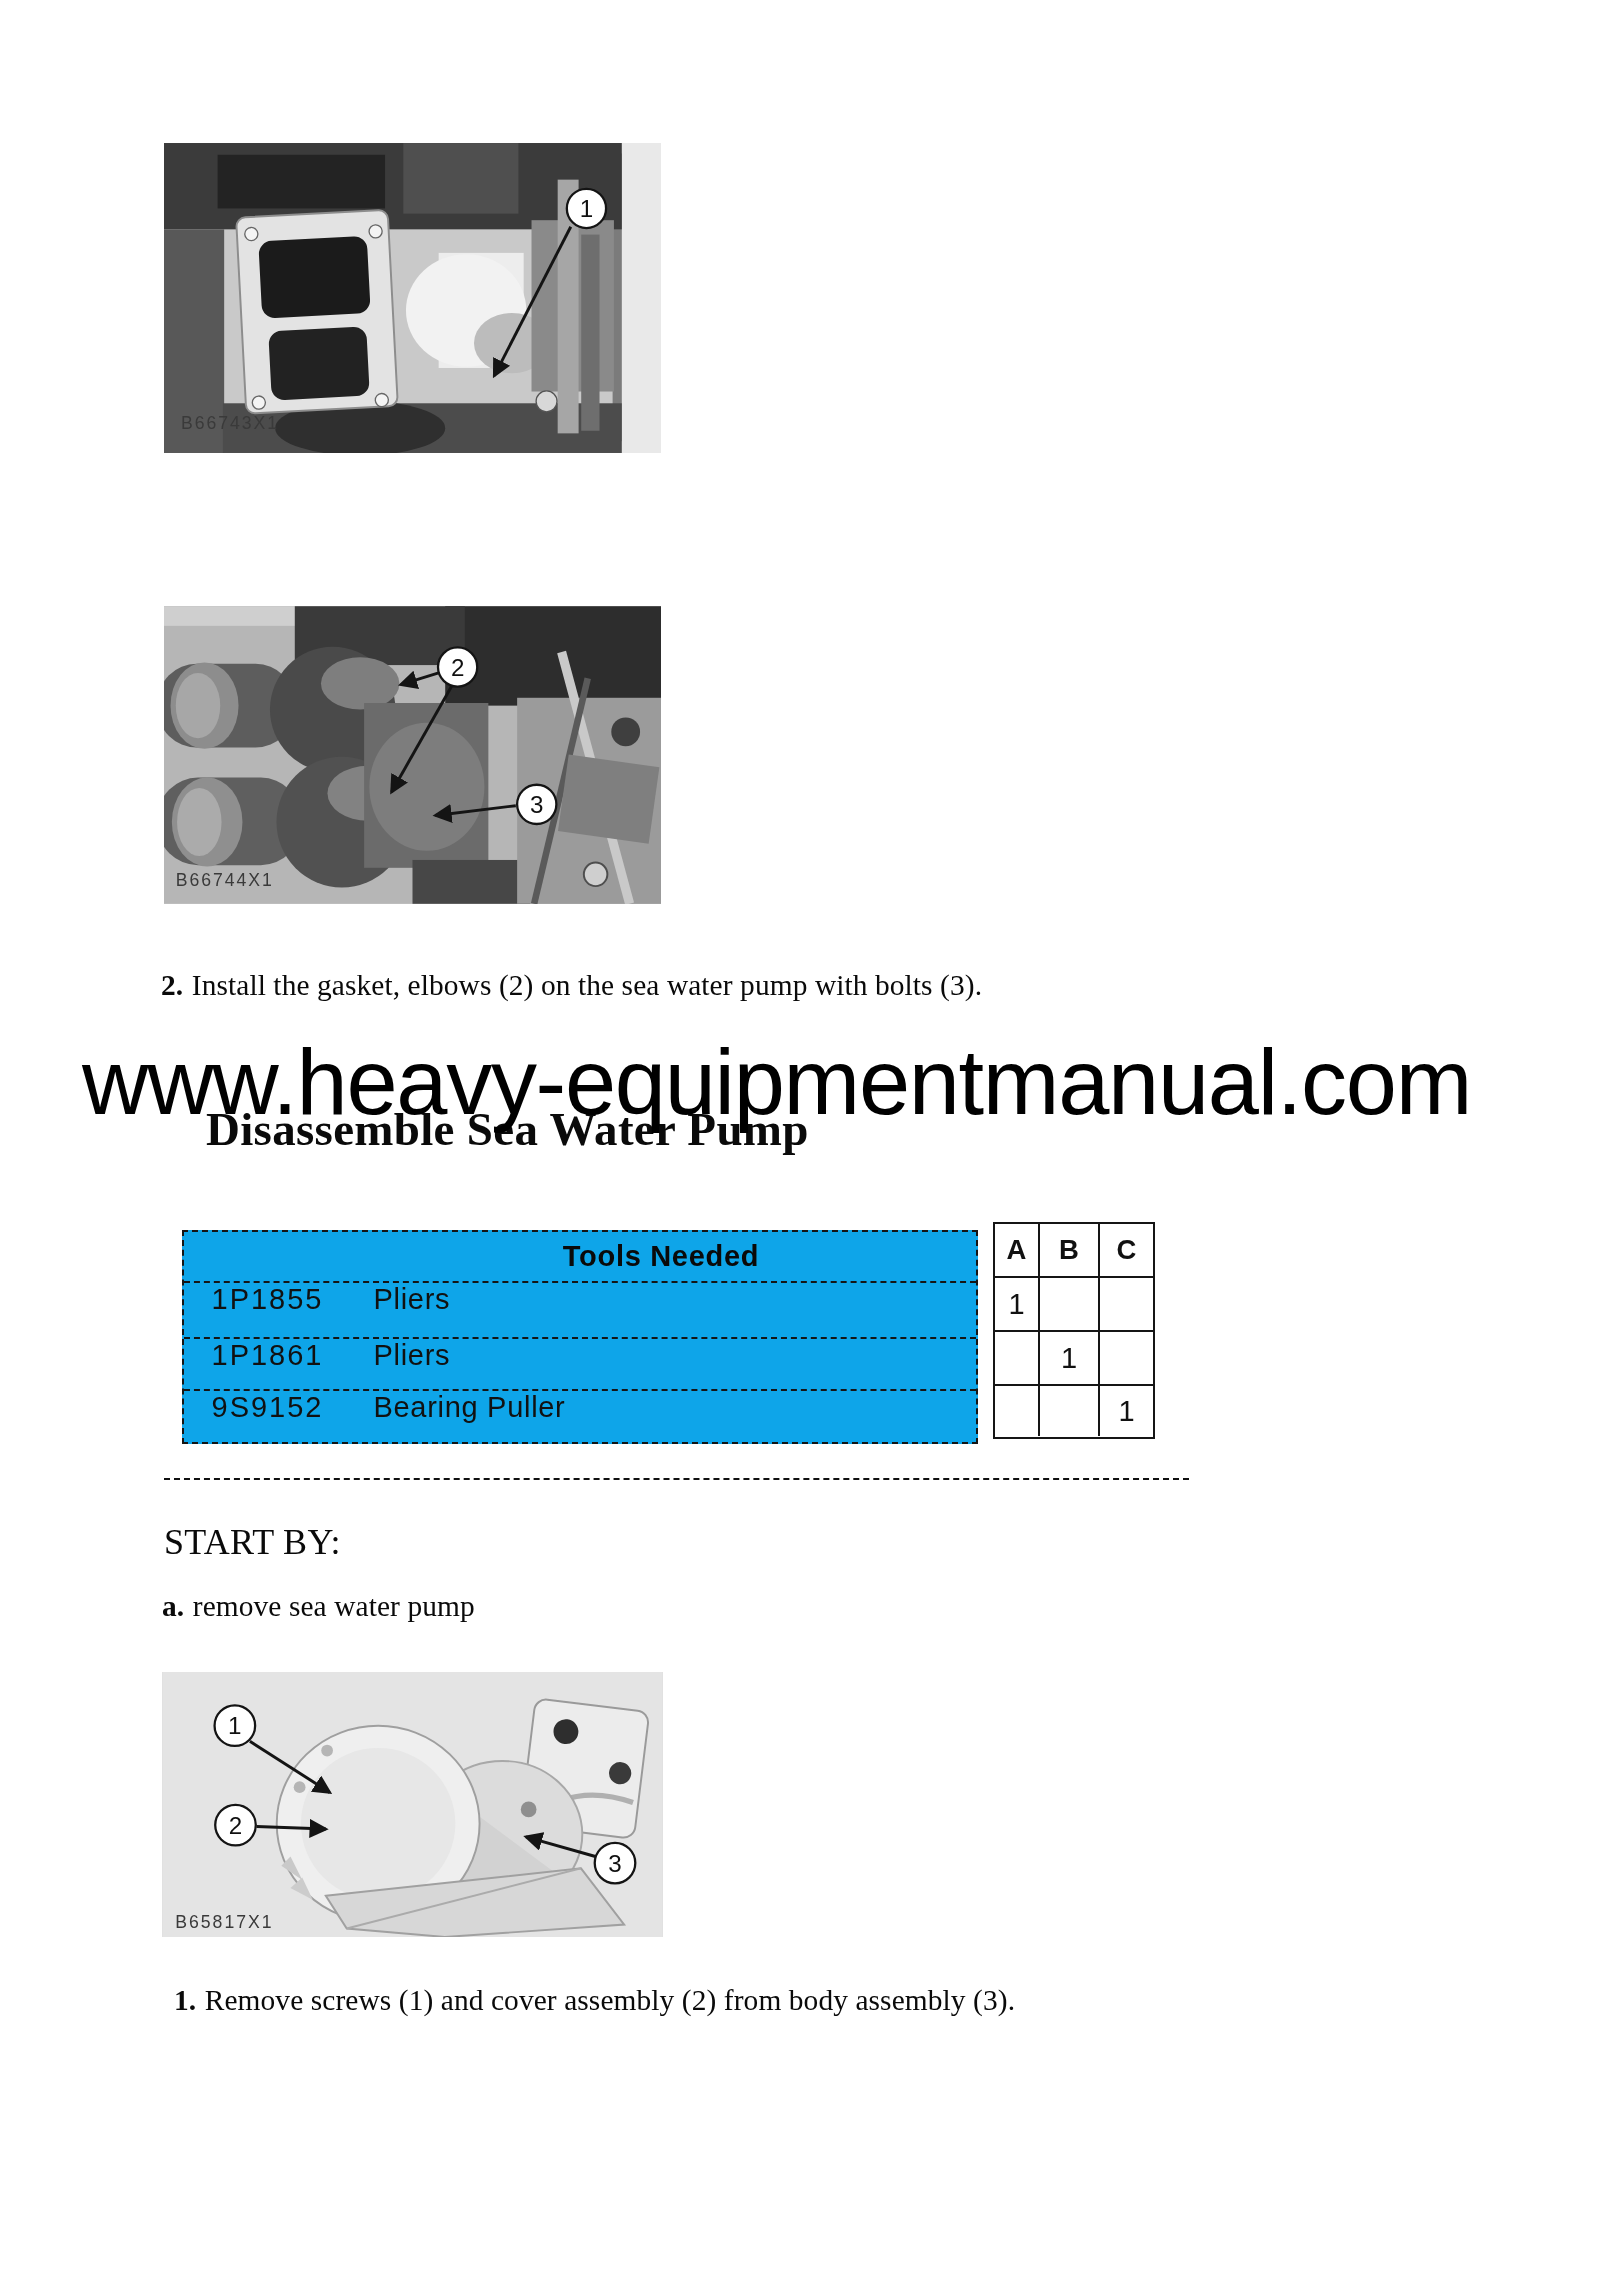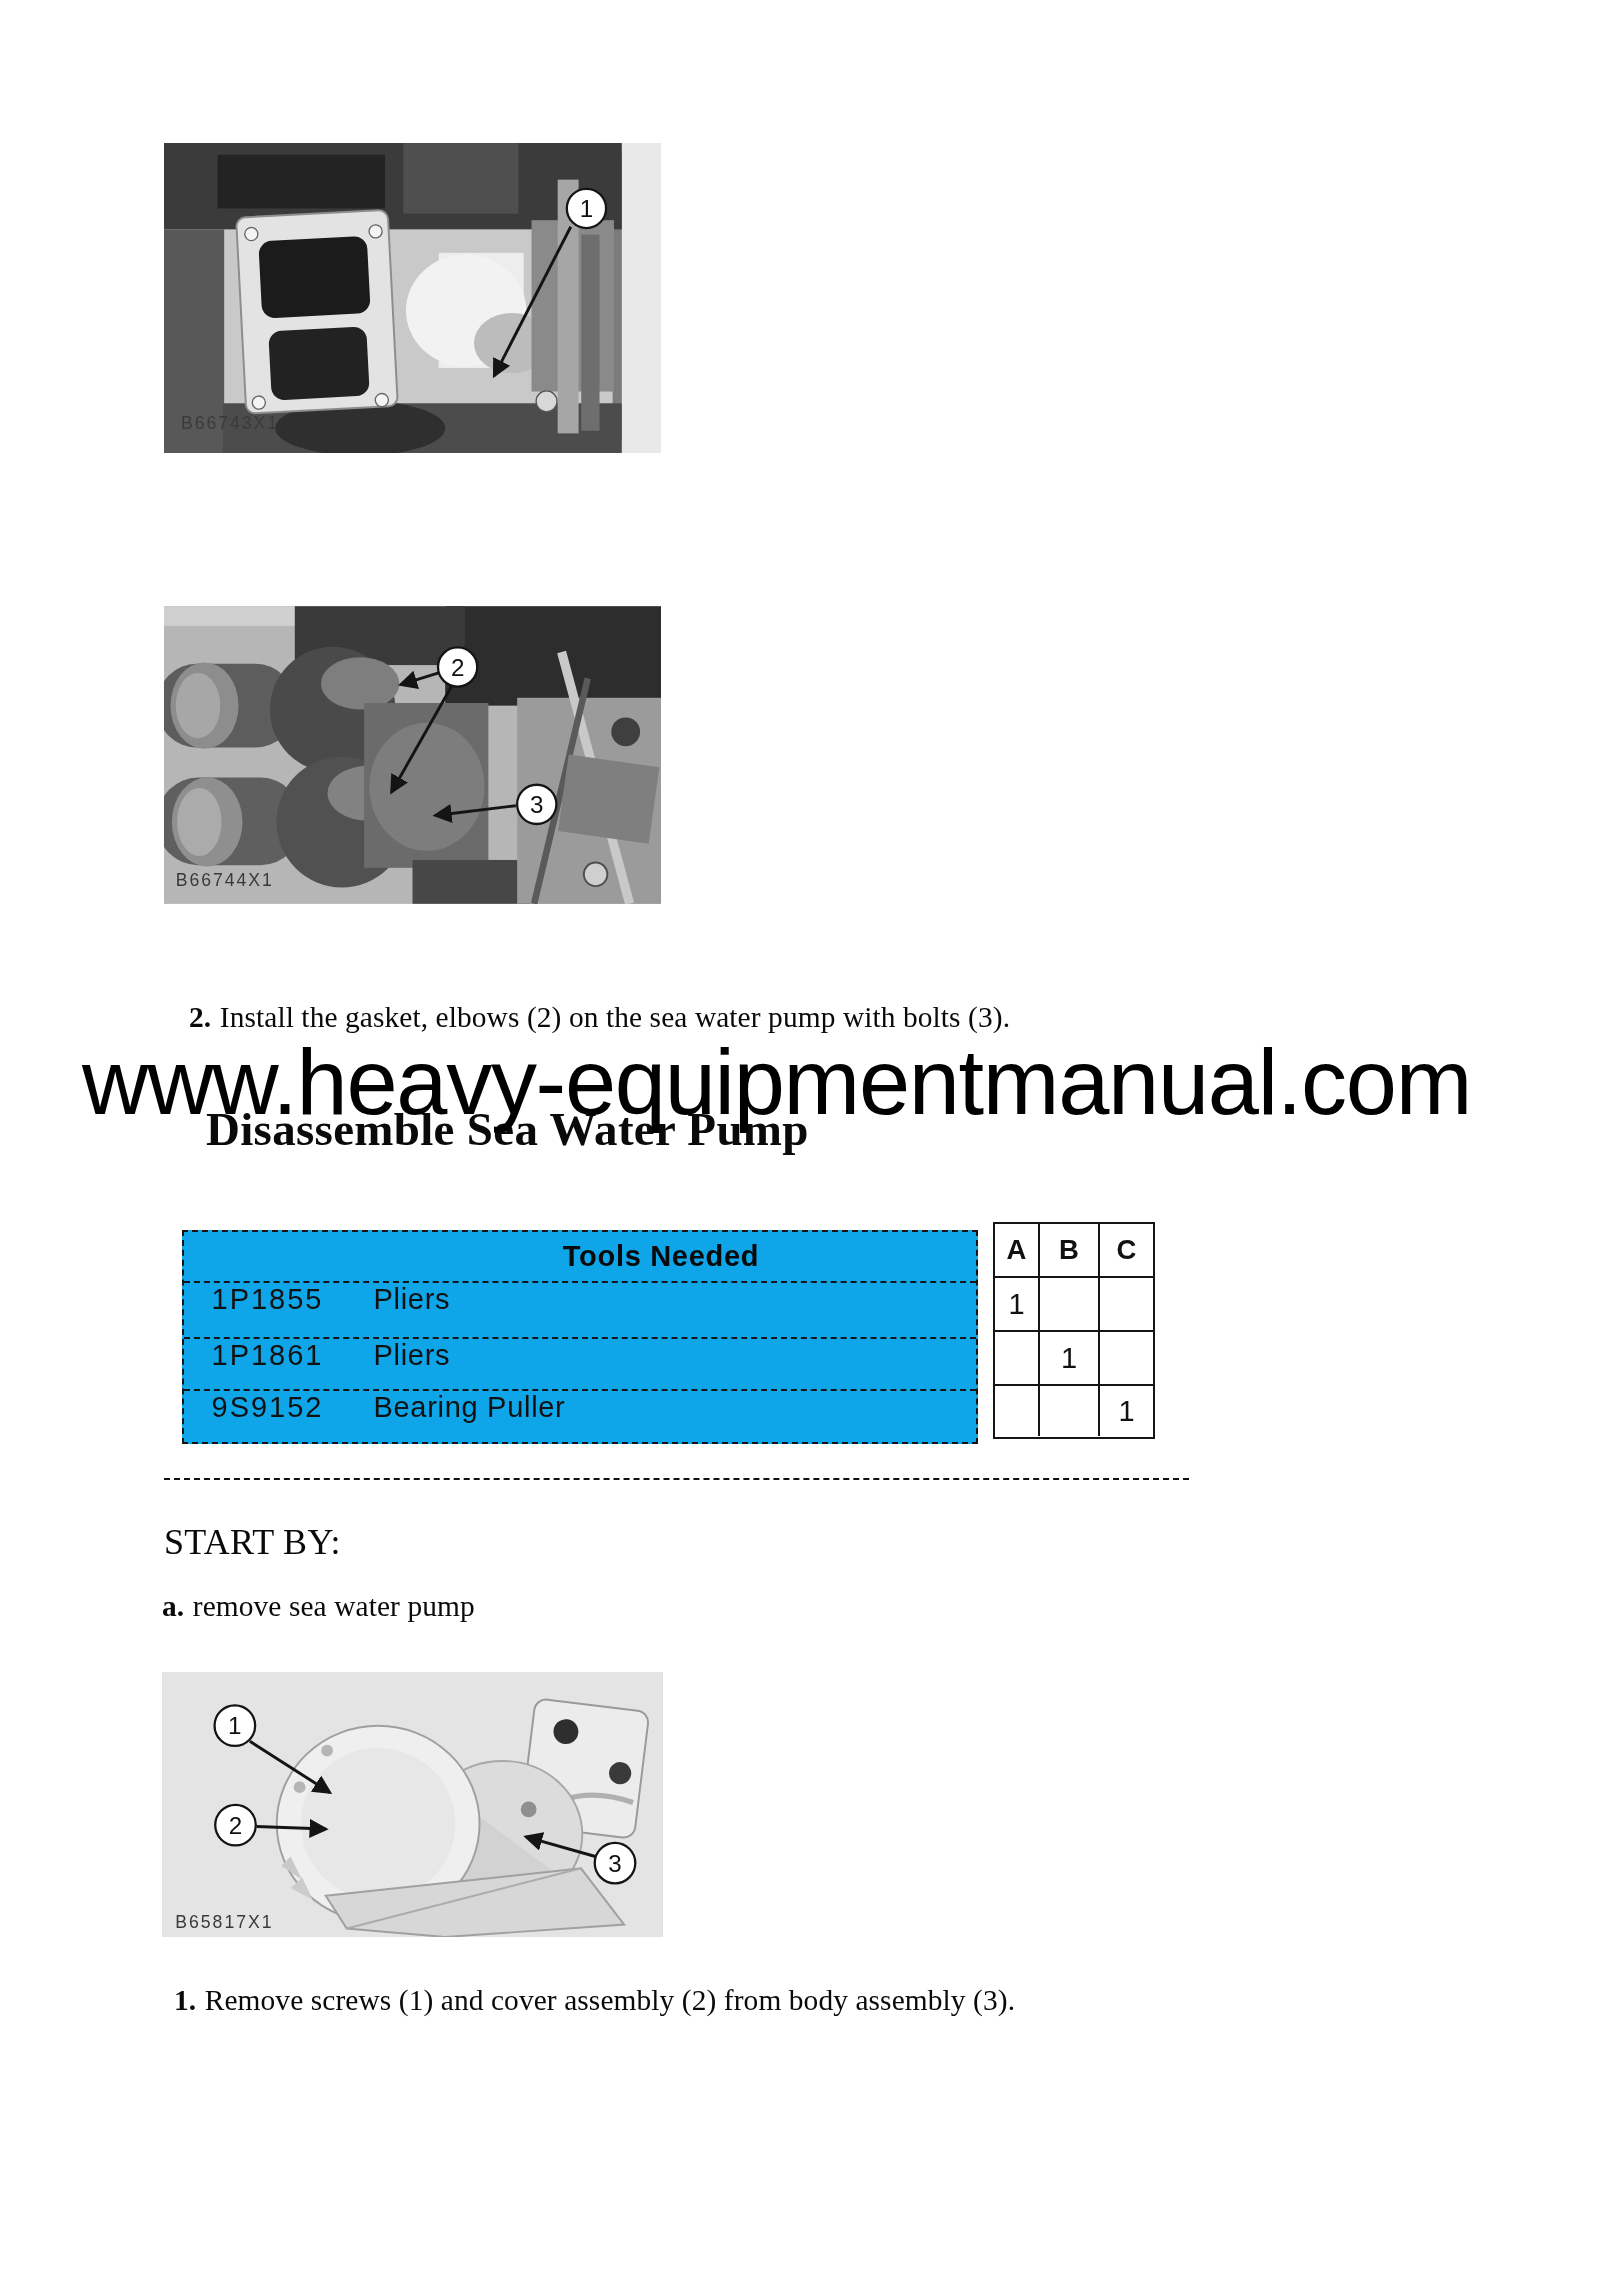--- a/index.html
+++ b/index.html
@@ -191,21 +191,21 @@
     </g>
 
     <line class="arrow" x1="538" y1="305" x2="415" y2="320" marker-end="url(#ah)"></line>
     <g>
       <circle class="callout" cx="570" cy="303" r="30"></circle>
       <text class="cnum" x="570" y="316">3</text>
     </g>
     <text class="phlabel" x="18" y="428">B66744X1</text>
   </svg>
 
-  <div class="abs step" style="left:161px; top:1000px;margin-left:28px;">
+  <div class="abs step" style="left:161px; top:968px;">
     <b>2.</b><span>Install the gasket, elbows (2) on the sea water pump with bolts (3).</span>
   </div>
 
   <div class="abs heading" style="left:162px; top:1102px;">Disassemble Sea Water Pump</div>
   <div class="abs watermark" style="left: 82px; top: 1036px; color: #000000;">www.heavy-equipmentmanual.com</div>
 
   <div class="abs tools-box" style="left:182px; top:1230px; width:796px; height:214px;">
     <div class="hcell">Tools Needed</div>
     <div class="trow">
       <span class="part">1P1855</span>

